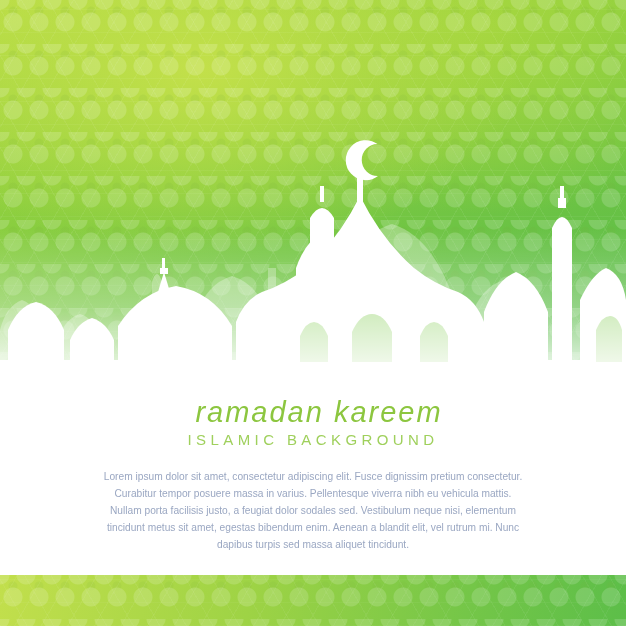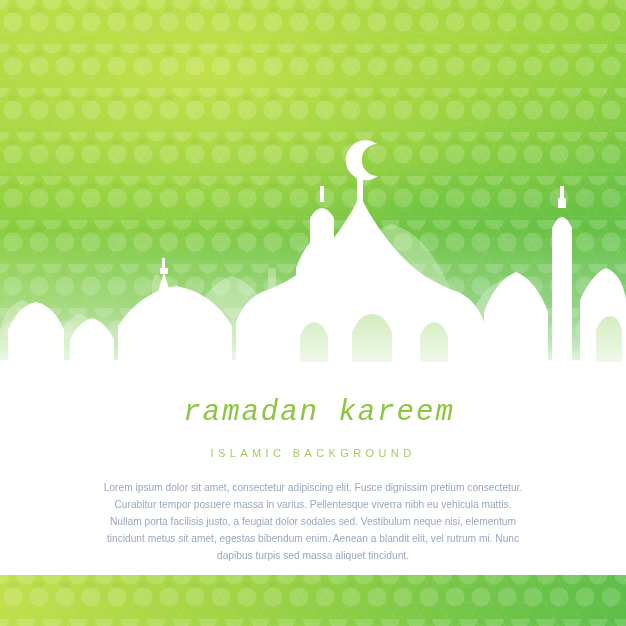--- a/index.html
+++ b/index.html
@@ -77,30 +77,30 @@
     position: absolute;
     left: 0;
     top: 378px;
     width: 626px;
     height: 197px;
     background: #ffffff;
     text-align: center;
   }
   .title {
     margin: 18px 0 0 12px;
-    font-family: Liberation Mono, monospace;
+    font-family: Liberation Sans, sans-serif;
     font-size: 29px;
     letter-spacing: 2px;
     color: #8cc63f;
     font-weight: normal;
     font-style: italic;
   }
   .subtitle {
-    margin: 18px 0 0 0;
-    font-size: 11px;
+    margin: 2px 0 0 0;
+    font-size: 15px;
     letter-spacing: 4.4px;
     color: #9fd05c;
     text-transform: uppercase;
   }
   .body-copy {
     margin: 20px auto 8px auto;
     width: 420px;
     font-size: 10.2px;
     line-height: 17px;
     color: #9aa7c2;

